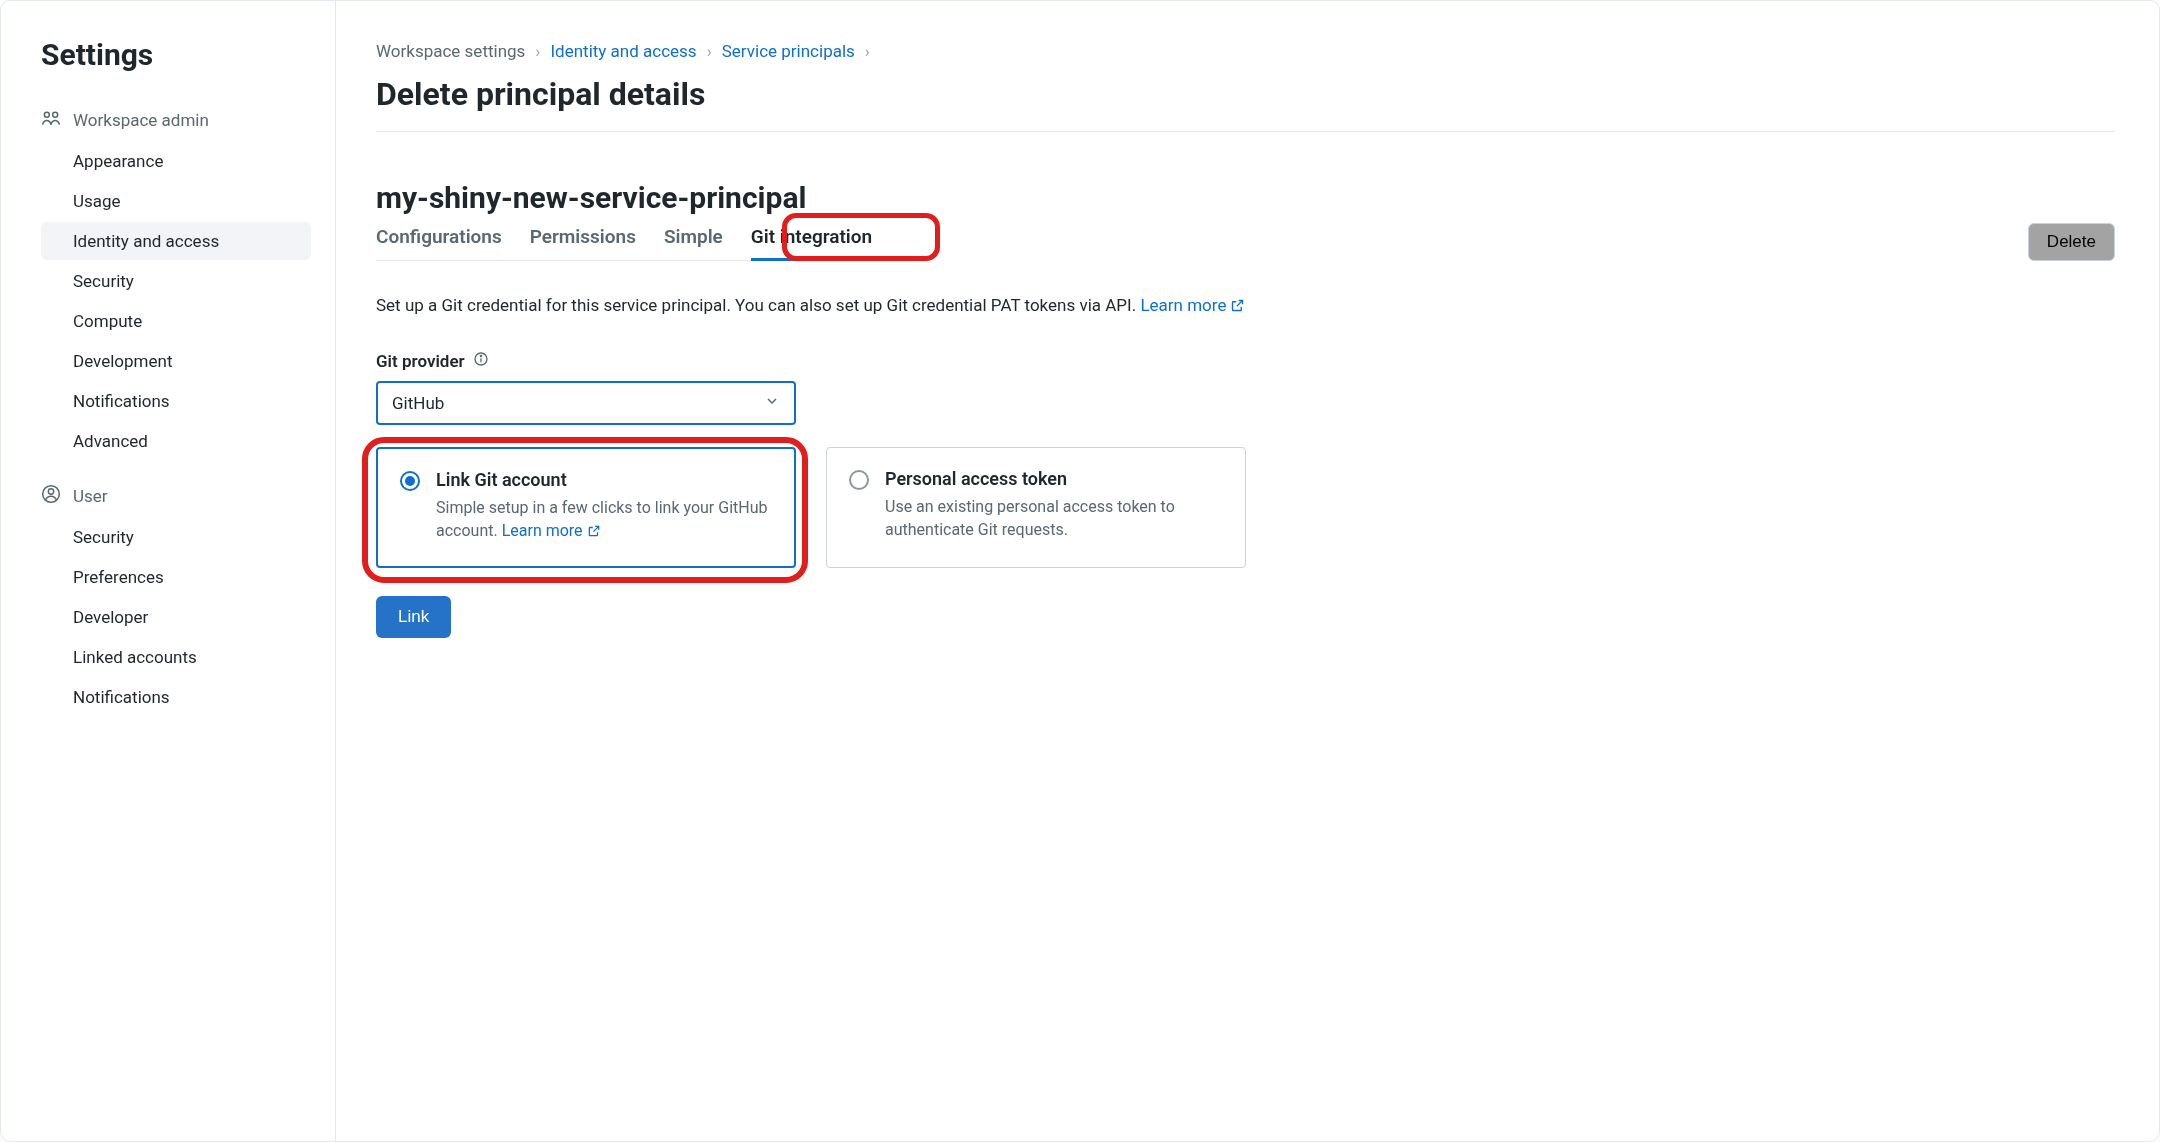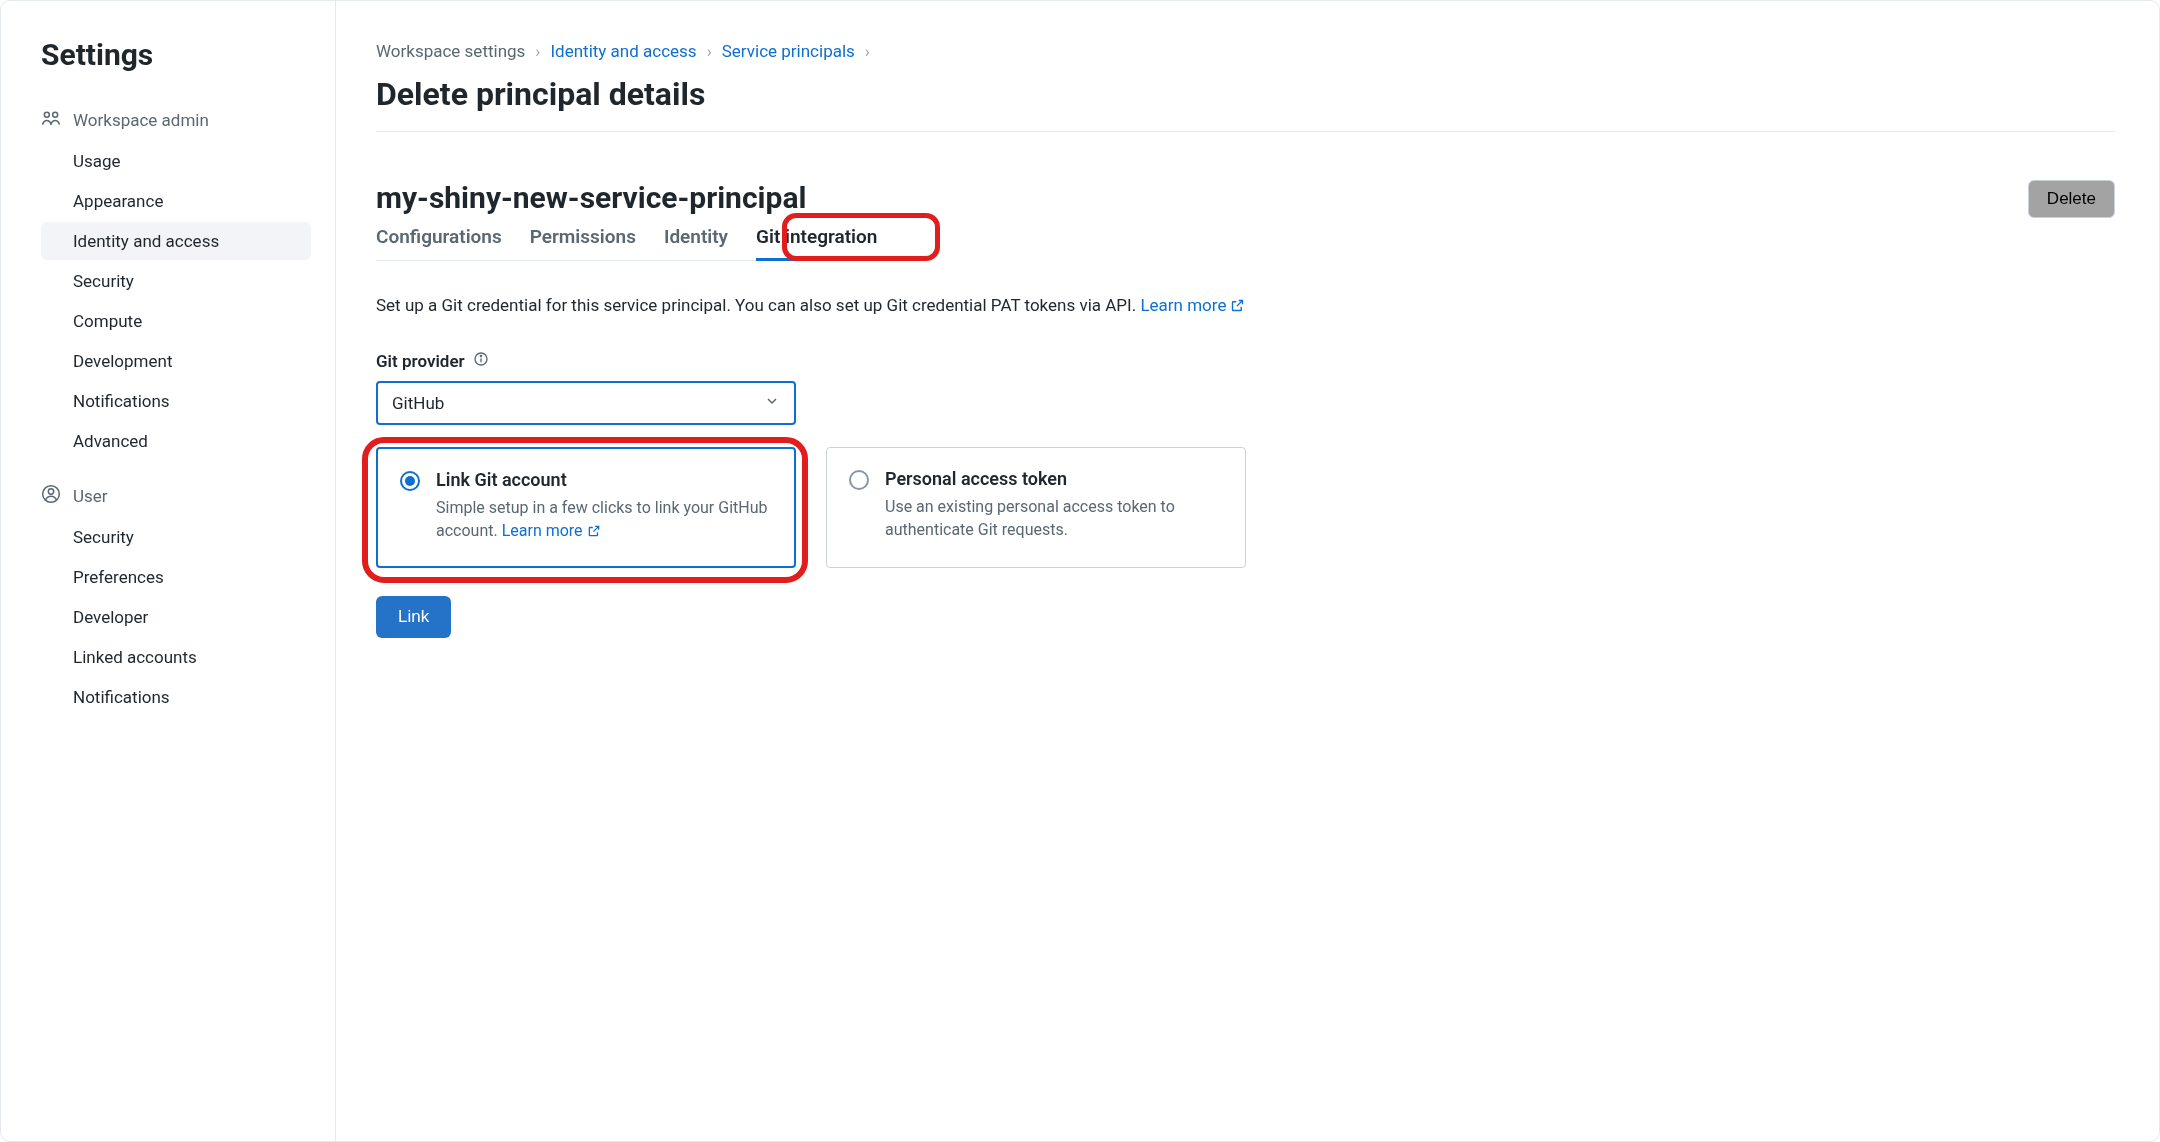--- a/index.html
+++ b/index.html
@@ -67,21 +67,21 @@
   .breadcrumb .sep { color: #9aa5b1; }
   .page-title {
     font-size: 32px;
     font-weight: 700;
     margin-bottom: 18px;
   }
   .hr { border: none; border-top: 1px solid #e4e9ee; margin-bottom: 48px; }
   .entity-row {
     display: flex;
     justify-content: space-between;
-    align-items: flex-start;
+    align-items: flex-end;
   }
   .entity-name {
     font-size: 30px;
     font-weight: 700;
     margin-bottom: 10px;
   }
   .delete-btn {
     border: 1px solid #c9d1d9;
     background: #a3a3a3;
     border-radius: 6px;
@@ -227,22 +227,22 @@
         <svg width="20" height="20" viewBox="0 0 24 24" fill="none" stroke="#5a6872" stroke-width="1.8">
           <circle cx="7" cy="8" r="3"></circle>
             <circle cx="17" cy="8" r="3"></circle>
           <path d="M2 20c0-3 3-5 5-5s5 2 5 5"></path>
             <path d="M12 20c0-3 3-5 5-5s5 2 5 5"></path>
         </svg>
       </span>
       <span>Workspace admin</span>
     </div>
     <ul class="nav-list">
+      <li class="nav-item">Appearance</li>
       <li class="nav-item">Usage</li>
-      <li class="nav-item">Appearance</li>
       <li class="nav-item active">Identity and access</li>
       <li class="nav-item">Security</li>
       <li class="nav-item">Compute</li>
       <li class="nav-item">Development</li>
       <li class="nav-item">Notifications</li>
       <li class="nav-item">Advanced</li>
     </ul>
 
     <div class="group-header" style="margin-top:24px">
       <span>
@@ -276,21 +276,21 @@
     <h2 class="page-title">Delete principal details</h2>
     <hr class="hr">
 
     <div class="entity-row">
       <div>
         <div class="entity-name">my-shiny-new-service-principal</div>
         <div class="tab-wrap">
           <div class="tabs">
             <div class="tab">Configurations</div>
             <div class="tab">Permissions</div>
-            <div class="tab">Identity</div>
+            <div class="tab">Simple</div>
             <div class="tab active">Git integration</div>
           </div>
           <div class="tab-highlight" style="left:406px; top:-12px; width:158px; height:48px;"></div>
         </div>
       </div>
       <button class="delete-btn">Delete</button>
     </div>
 
     <p class="desc">
       <span>Set up a Git credential for this service principal. You can also set up Git credential PAT tokens via API. </span><a href="#"><span>Learn more</span><span class="ext-icon"><svg width="15" height="15" viewBox="0 0 24 24" fill="none" stroke="#0e6fd0" stroke-width="2.2">

